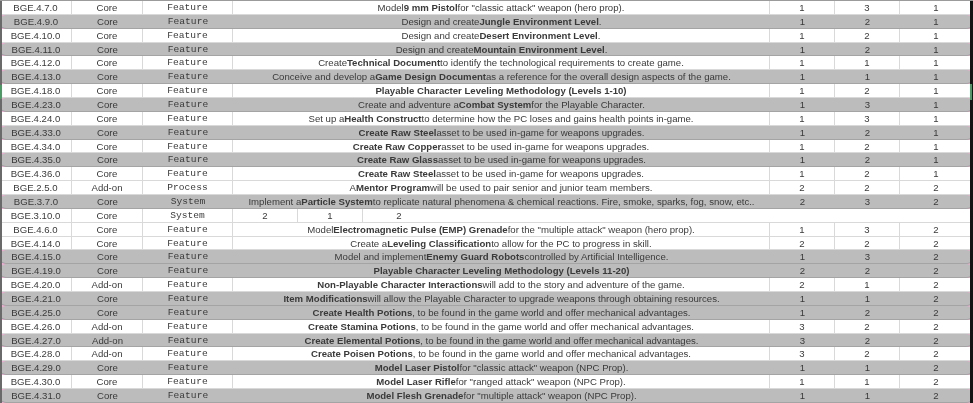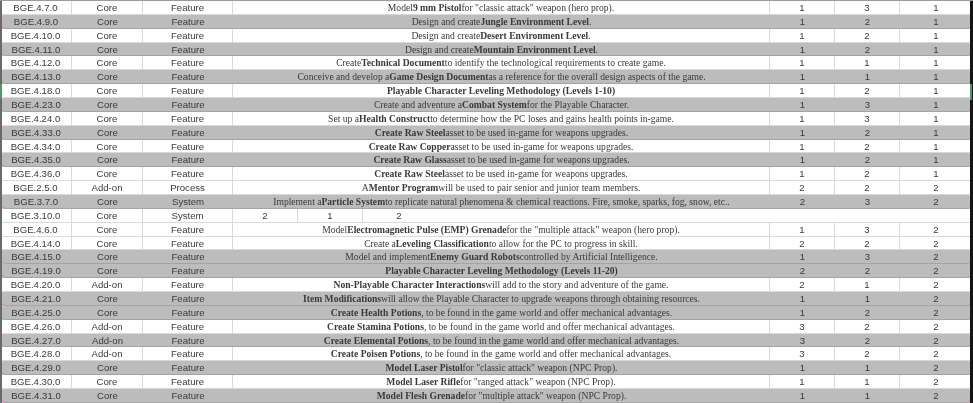--- a/index.html
+++ b/index.html
@@ -15,22 +15,22 @@
     box-sizing:border-box;
   }
   #grid{position:absolute;inset:0;display:flex;flex-direction:column;}
   .row{flex:1 1 0;display:flex;align-items:center;background:#ffffff;border-bottom:1px solid #d9d9d9;box-sizing:border-box;}
   .row.shaded{background:#bcbcbc;border-bottom:1px solid #a4a4a4;border-radius:6px;}
   .cell{height:100%;display:flex;align-items:center;justify-content:center;white-space:nowrap;overflow:hidden;box-sizing:border-box;}
   .row:not(.shaded) .cell{border-right:1px solid #d9d9d9;}
   .row:not(.shaded) .cell:last-child{border-right:none;}
   .c-id{width:72px;flex:none;}
   .c-type{width:71px;flex:none;}
-  .c-cat{width:90px;flex:none;}
-  .c-desc{width:537px;flex:none;font-family:Liberation Serif, serif;}
+  .c-cat{width:90px;flex:none;font-family:Liberation Mono, monospace;}
+  .c-desc{width:537px;flex:none;}
   .c-n1{width:65px;flex:none;}
   .c-n2{width:65px;flex:none;}
   .c-n3{width:72px;flex:none;}
   .b{font-weight:bold;text-align:right;}
   
   #edge-left{position:absolute;left:0;top:0;width:2px;height:403px;background:#6a6a6a;z-index:5;}
   #edge-left-green{position:absolute;left:0;top:84px;width:2px;height:14px;background:#4c9a66;z-index:6;}
   #edge-right{position:absolute;right:0;top:0;width:3px;height:403px;background:#141414;z-index:5;}
   #edge-right-green{position:absolute;right:1px;top:83px;width:2px;height:16px;background:#4c9a66;z-index:6;}
 </style>

